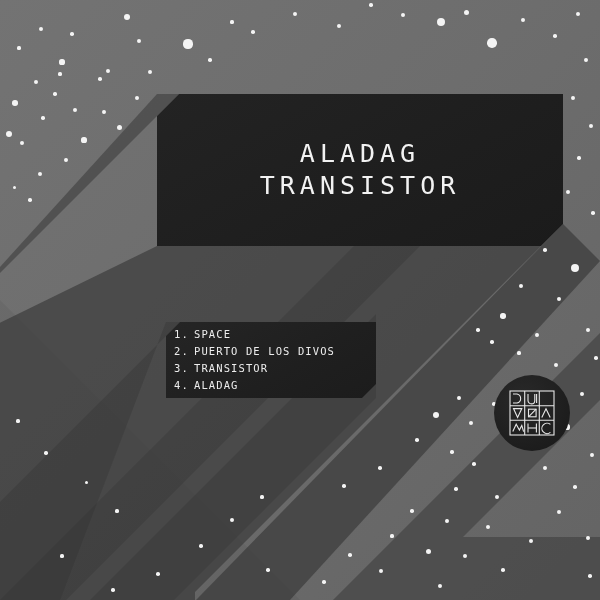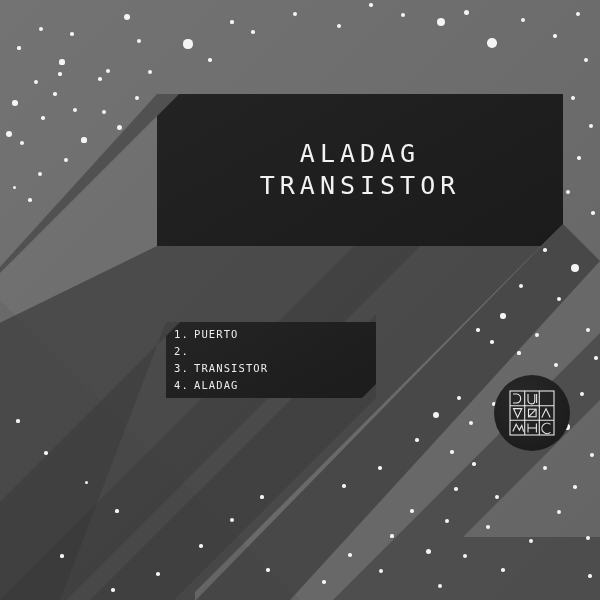--- a/index.html
+++ b/index.html
@@ -241,24 +241,25 @@
 
   <div class="panel title-panel">
     <div class="artist-name">ALADAG</div>
     <div class="release-name">TRANSISTOR</div>
   </div>
 
   <div class="panel track-panel">
     <div id="tracklist">
         <div class="track-row">
           <span class="track-num">1.</span>
-          <span>PUERTO</span>
+          <span>SPACE</span>
         </div>
         <div class="track-row">
           <span class="track-num">2.</span>
+          <span>PUERTO DE LOS DIVOS</span>
         </div>
         <div class="track-row">
           <span class="track-num">3.</span>
           <span>TRANSISTOR</span>
         </div>
         <div class="track-row">
           <span class="track-num">4.</span>
           <span>ALADAG</span>
         </div>
       </div>

